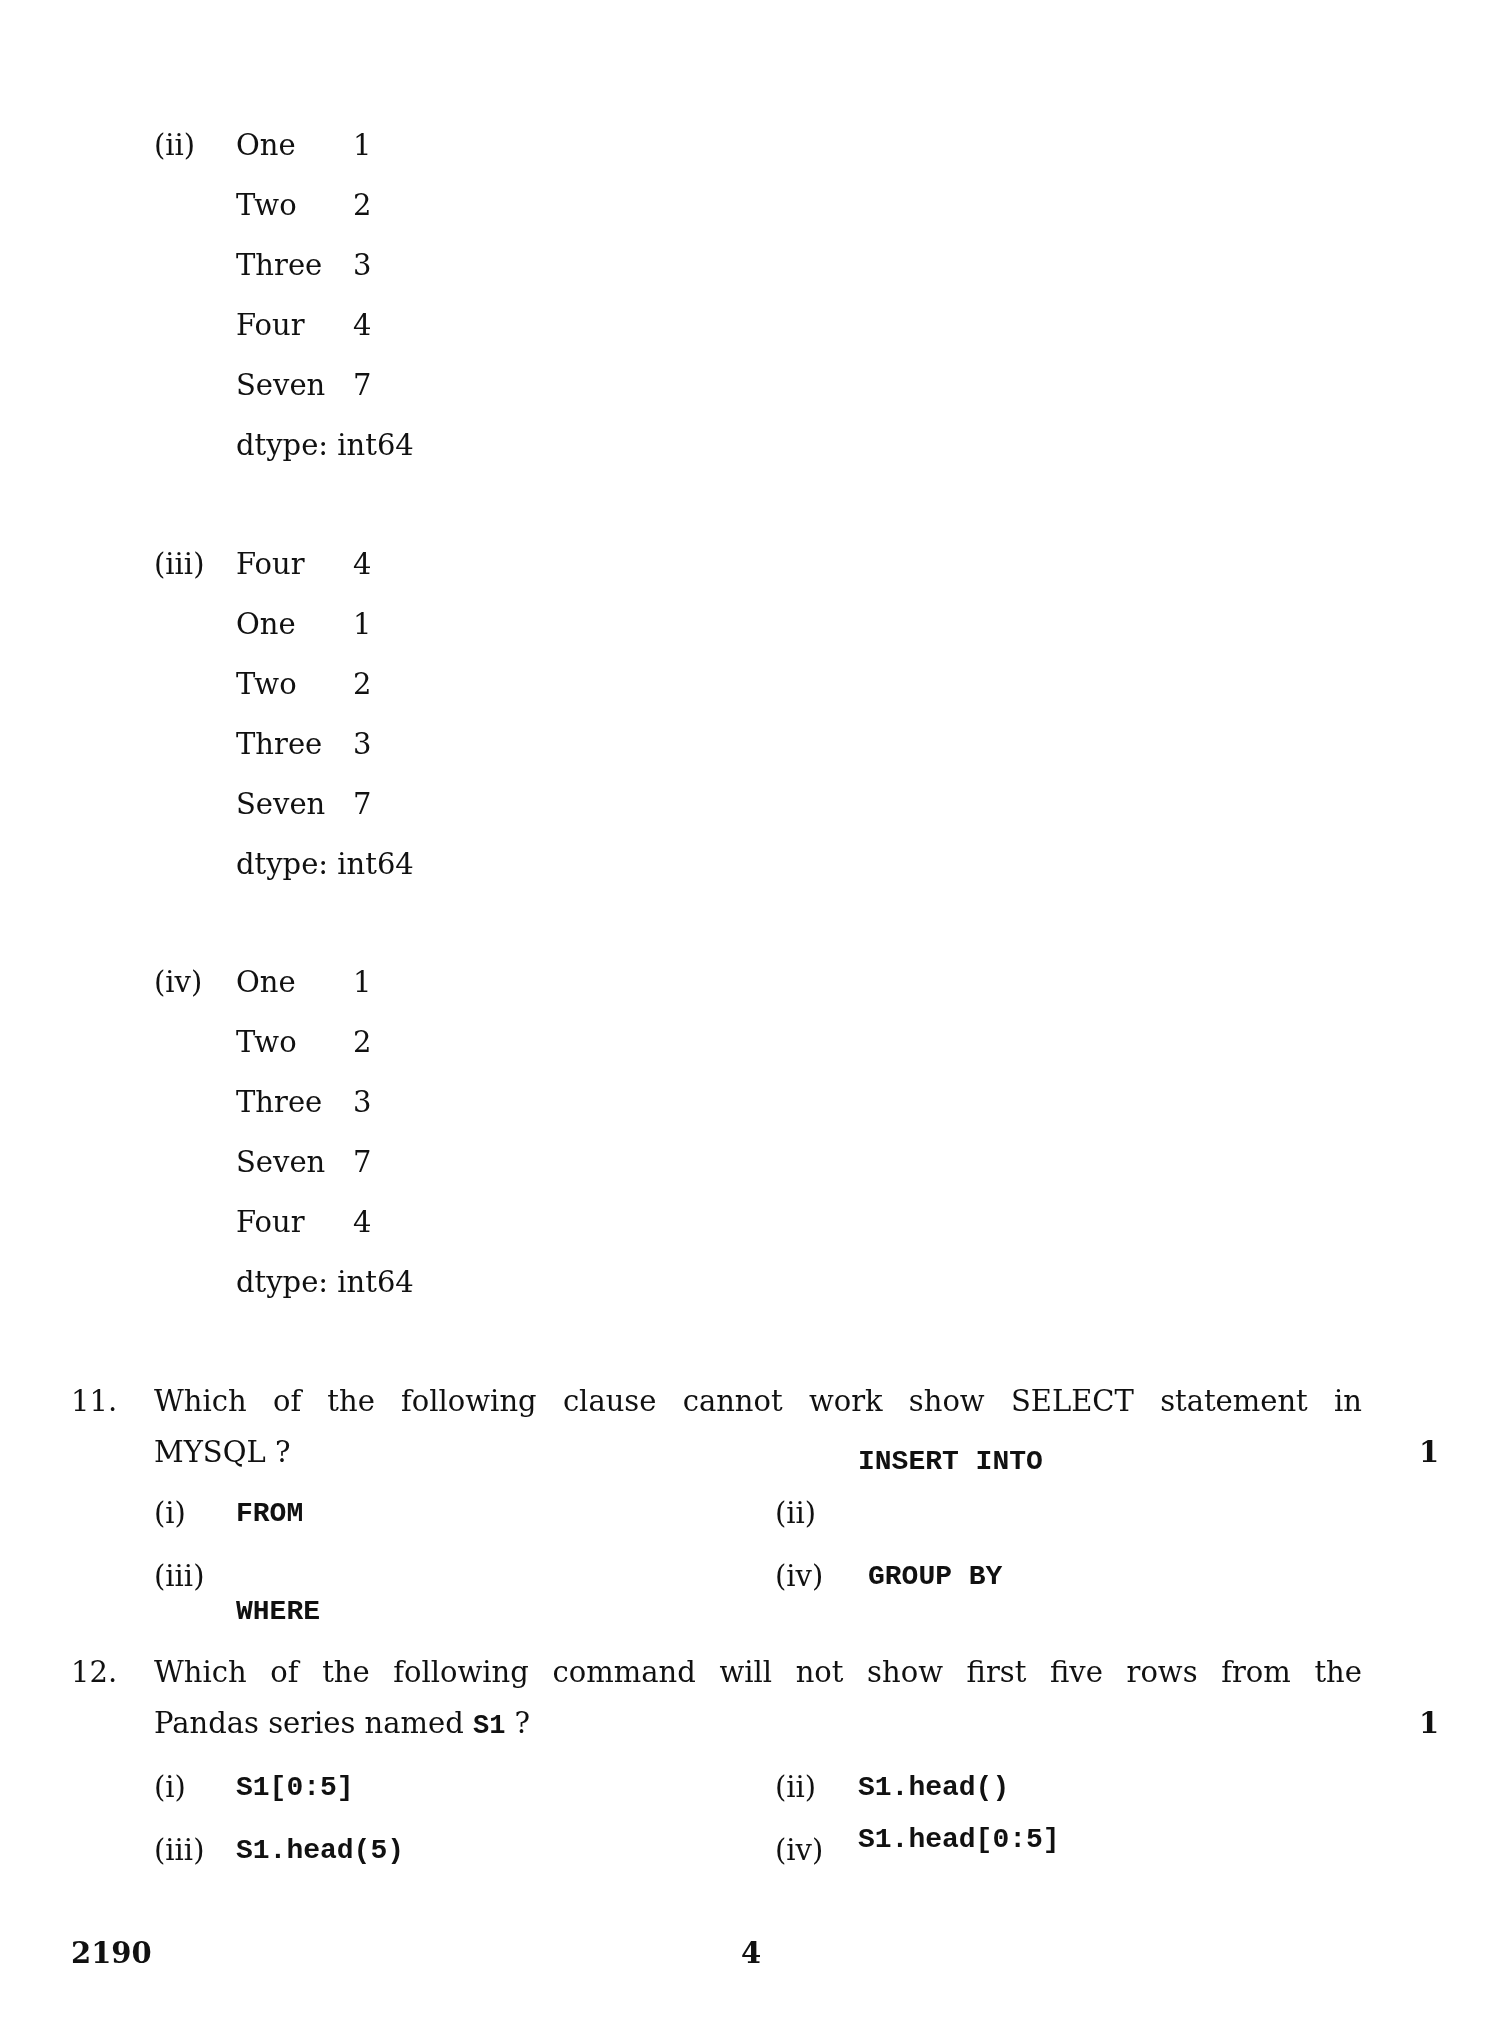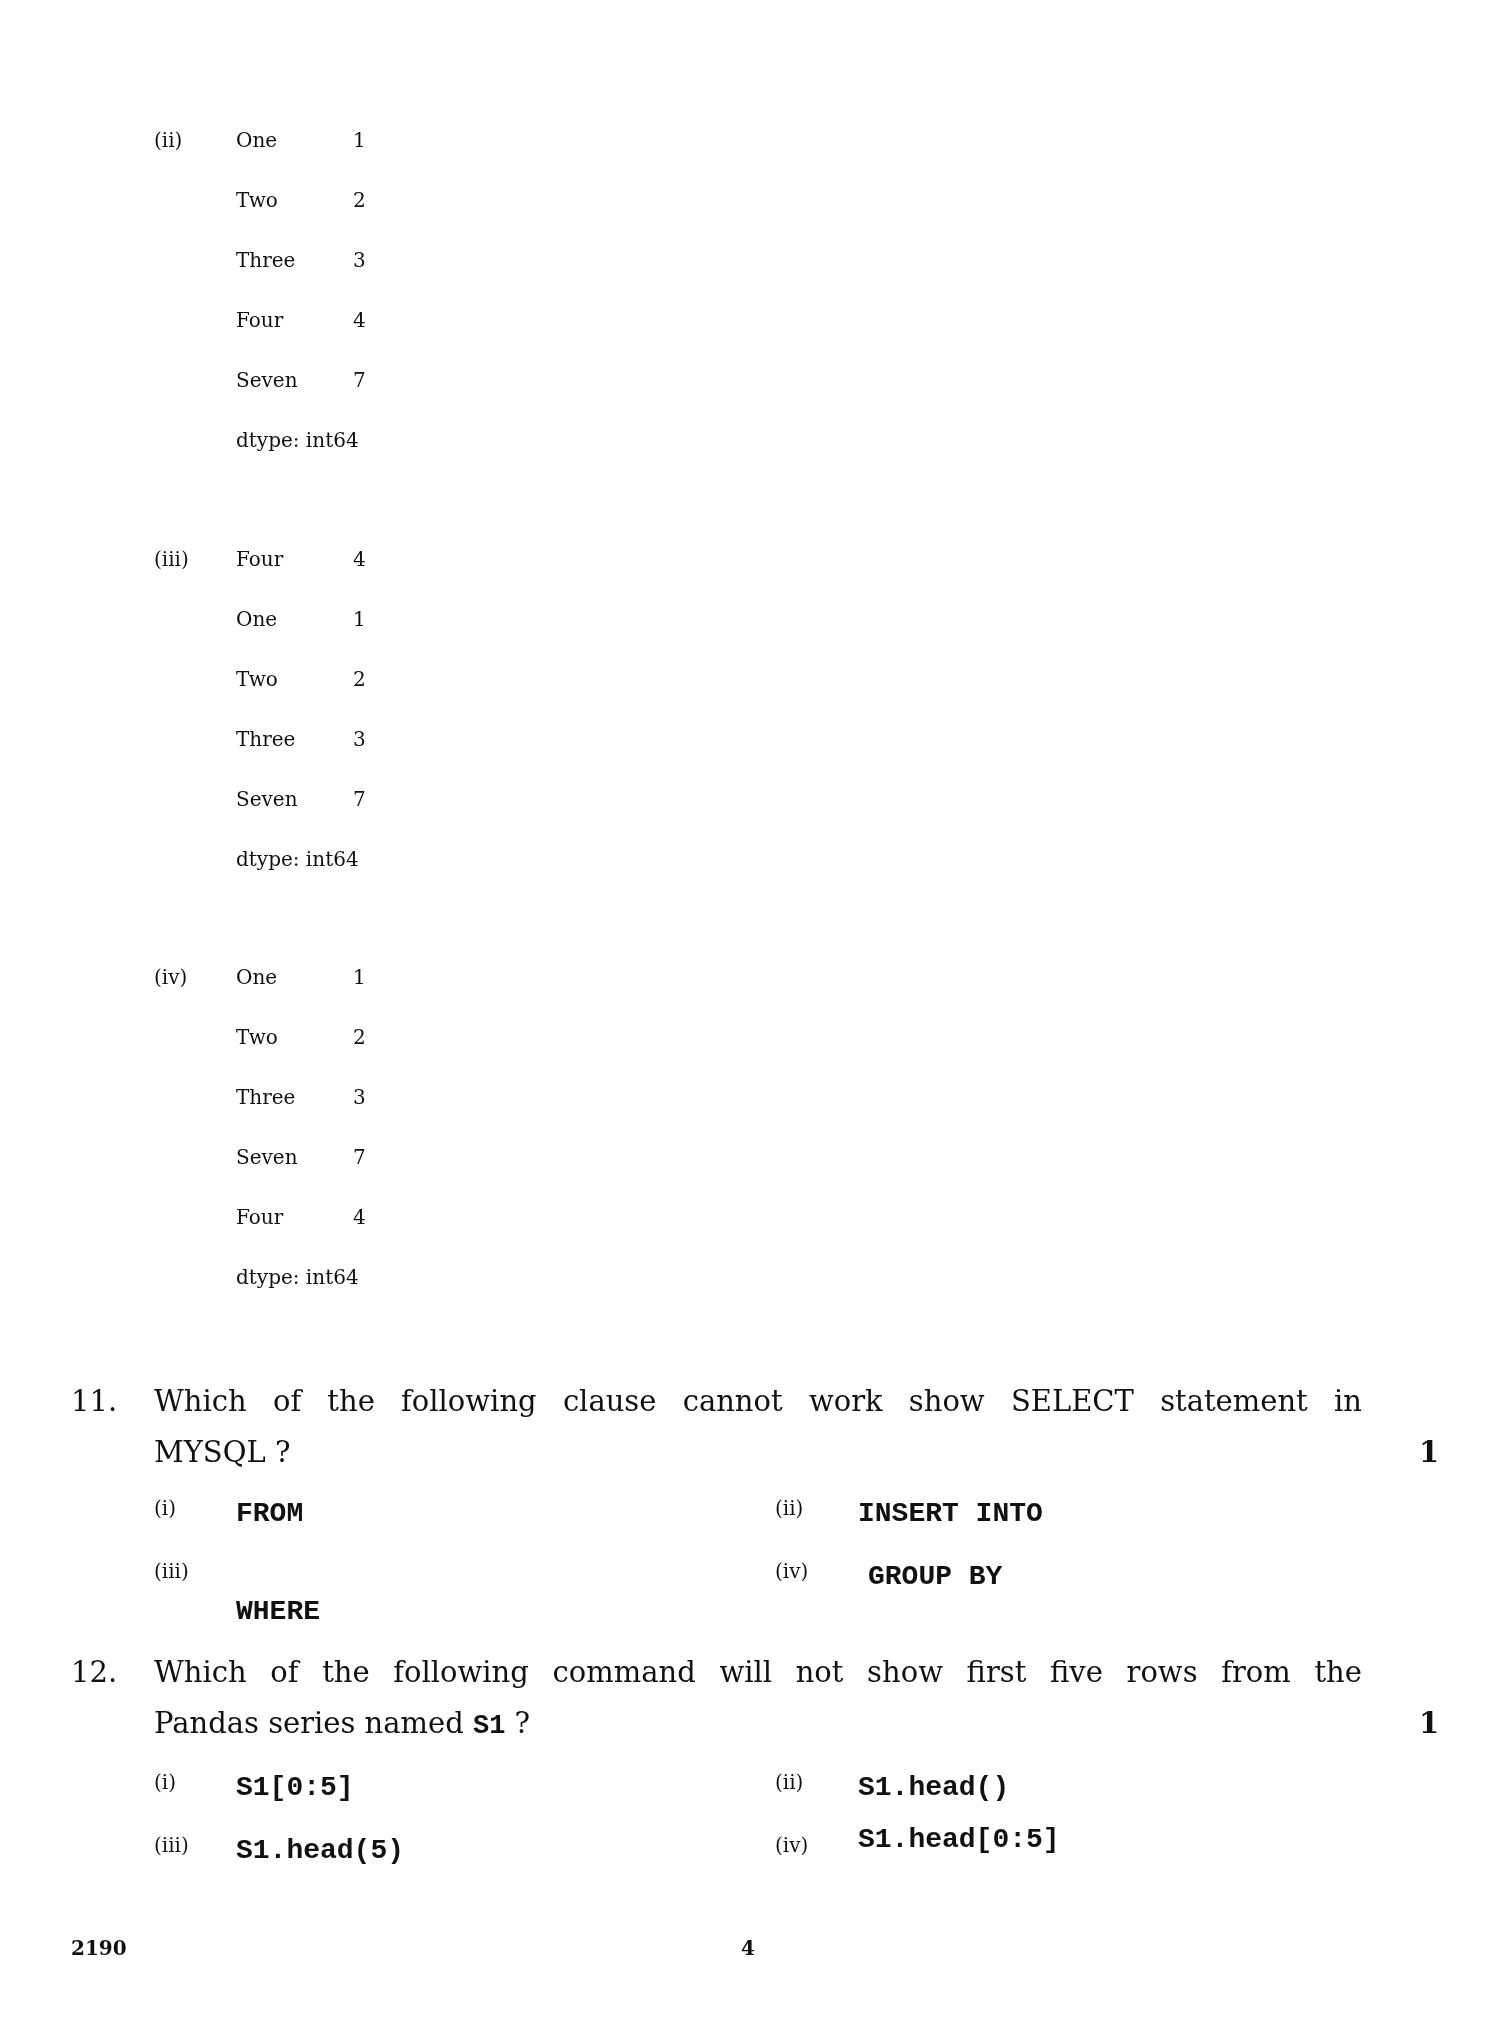--- a/index.html
+++ b/index.html
@@ -1,19 +1,19 @@
 <!DOCTYPE html>
 <html><head>
 <meta charset="utf-8">
 <style>
   html, body { margin: 0; padding: 0; background: #ffffff; }
   body { width: 1505px; height: 2034px; position: relative; overflow: hidden;
          font-family: "DejaVu Serif", "Liberation Serif", serif; color: #111; }
   .abs { position: absolute; white-space: nowrap; }
-  .serif { font-family: "DejaVu Serif", "Liberation Serif", serif; font-size: 20px; text-align: center; }
+  .serif { font-family: "DejaVu Serif", "Liberation Serif", serif; font-size: 29px; text-align: center; }
   .mono { font-family: "Liberation Mono", "DejaVu Sans Mono", monospace; font-size: 28px; font-weight: bold; }
   .bold { font-weight: bold; }
   .qtext { font-family: "DejaVu Serif", "Liberation Serif", serif; font-size: 29px; }
   .justify-line { display: flex; justify-content: space-between; width: 1207px; }
 </style>
 </head>
 <body>
 
 <div>
   <span class="abs serif" style="left:154px; top:128px;">(ii)</span>
@@ -74,21 +74,21 @@
     <span>SELECT</span>
     <span>statement</span>
     <span>in</span>
   </div>
   <span class="abs qtext" style="left:154px; top:1435px;">MYSQL ?</span>
   <span class="abs qtext bold" style="left:1419px; top:1435px;">1</span>
 
   <span class="abs serif" style="left:154px; top:1496px;">(i)</span>
   <span class="abs mono" style="left:236px; top:1498px;">FROM</span>
   <span class="abs serif" style="left:775px; top:1496px;">(ii)</span>
-  <span class="abs mono" style="left:858px; top:1498px;">INSERT INTO</span>
+  <span class="abs mono" style="left:858px; top:1446px;">INSERT INTO</span>
   <span class="abs serif" style="left:154px; top:1559px;">(iii)</span>
   <span class="abs mono" style="left:236px; top:1561px;margin-top:35px;">WHERE</span>
   <span class="abs serif" style="left:775px; top:1559px;">(iv)</span>
   <span class="abs mono" style="left:868px; top:1561px;">GROUP BY</span>
 </div>
 
 <div>
   <span class="abs qtext" style="left:71px; top:1655px;">12.</span>
   <div class="abs qtext justify-line" style="left:154px; top:1655px; width:1208px;">
     <span>Which</span>

